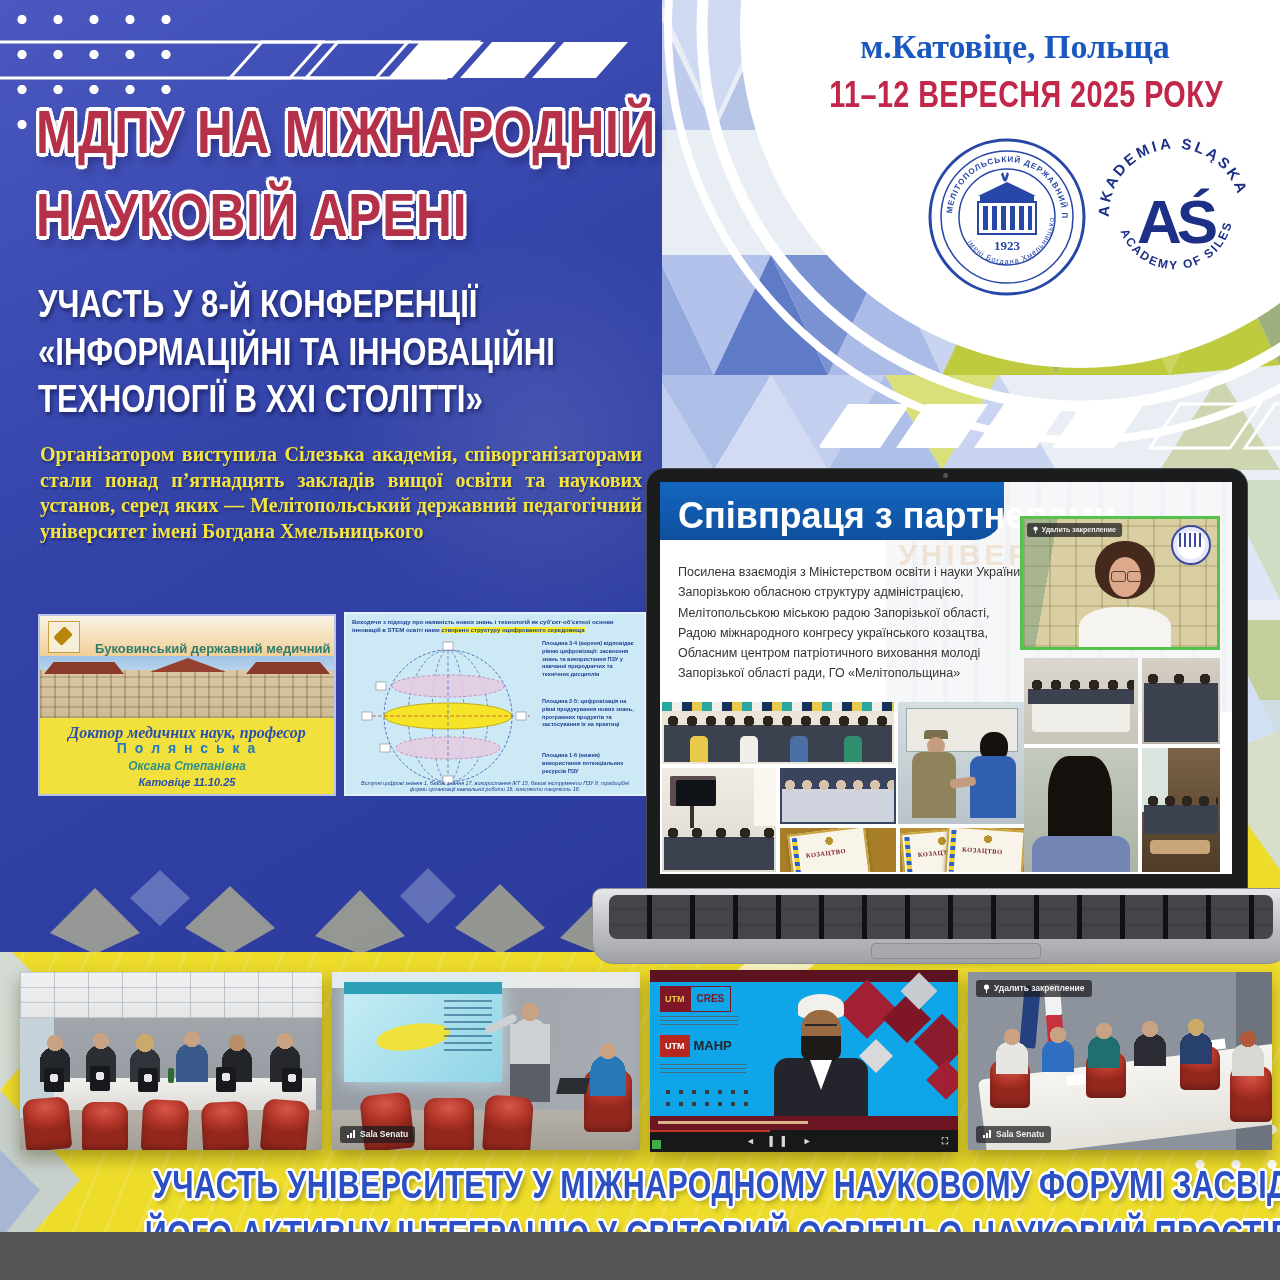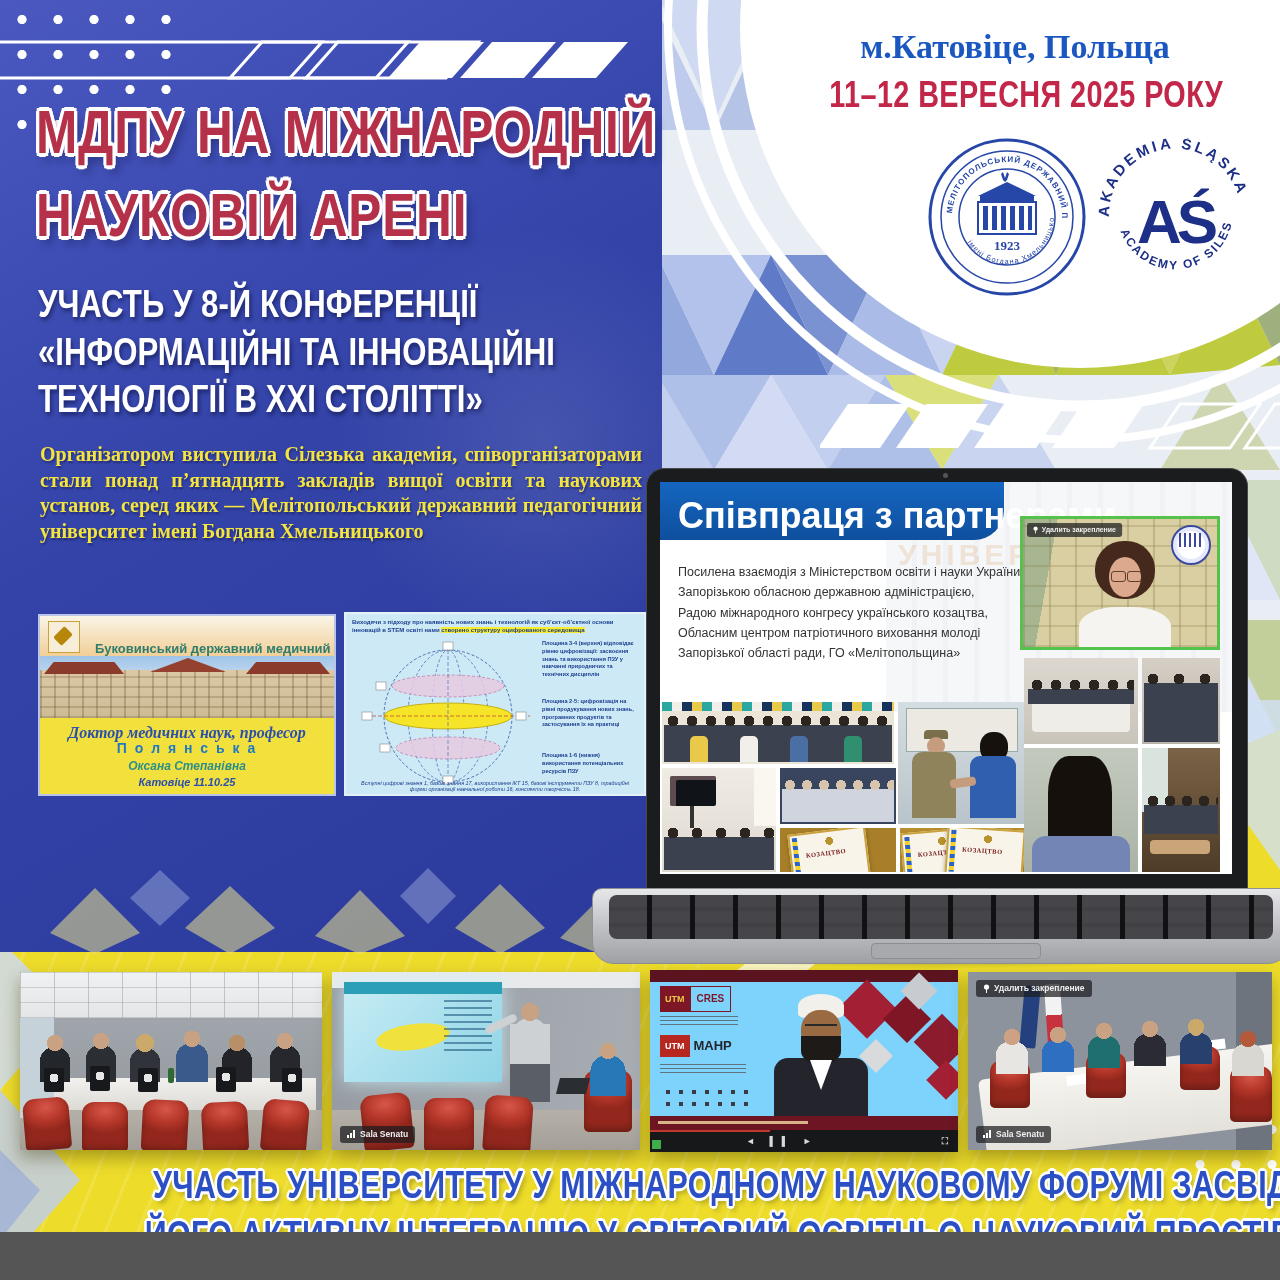--- a/index.html
+++ b/index.html
@@ -266,21 +266,22 @@
           repeating-linear-gradient(90deg,#eef1f4 0 26px,#e4e9ee 26px 31px),
           repeating-linear-gradient(0deg,rgba(200,206,214,.5) 0 2px,rgba(0,0,0,0) 2px 26px);"></i>
         <span class="abs" style="left:238px;top:56px;font-size:30px;font-weight:800;color:rgba(214,120,40,.16);letter-spacing:4px;">УНІВЕРСИ</span>
 
         <div class="abs" style="left:0;top:0;width:344px;height:58px;background:linear-gradient(180deg,#1466c0,#0f4f9e);border-radius:0 0 30px 0;">
           <span class="abs" style="left:18px;top:13px;font-size:36px;font-weight:800;color:#fff;white-space:nowrap;">Співпраця з партнерами</span>
         </div>
 
         <div class="abs" style="left:18px;top:80px;width:354px;font-size:12.5px;line-height:1.62;color:#333;">
           <div class="lineTxt">Посилена взаємодія з Міністерством освіти і науки України,</div>
-          <div class="lineTxt">Запорізькою обласною державною адміністрацією,</div>
+          <div class="lineTxt">Запорізькою обласною структуру адміністрацією,</div>
+          <div class="lineTxt">Мелітопольською міською радою Запорізької області,</div>
           <div class="lineTxt">Радою міжнародного конгресу українського козацтва,</div>
           <div class="lineTxt">Обласним центром патріотичного виховання молоді</div>
           <div class="lineTxt">Запорізької області ради, ГО «Мелітопольщина»</div>
         </div>
 
         <div class="abs" style="left:360px;top:34px;width:200px;height:134px;border:3px solid #55c24b;box-sizing:border-box;overflow:hidden;background:
           repeating-linear-gradient(90deg,rgba(130,120,70,.30) 0 2px,rgba(0,0,0,0) 2px 26px),
           repeating-linear-gradient(0deg,rgba(130,120,70,.25) 0 2px,rgba(0,0,0,0) 2px 20px),
           linear-gradient(100deg,#a7b591 0 16%,#dacfa2 16% 100%);">
           <div class="pill" style="left:4px;top:4px;transform:scale(.82);transform-origin:left top;">
@@ -421,21 +422,21 @@
     <div class="pill" style="left:8px;top:154px;">
       <svg width="9" height="8" viewBox="0 0 9 8">
           <rect x="0" y="5" width="2" height="3" fill="#fff"></rect>
           <rect x="3" y="3" width="2" height="5" fill="#fff"></rect>
           <rect x="6" y="0" width="2" height="8" fill="#fff"></rect>
         </svg>
       <span>Sala Senatu</span>
     </div>
   </div>
 
-  <div class="photo" style="left:650px;top:970px;width:308px;height:182px;z-index:9;background:#7dd3fc;">
+  <div class="photo" style="left:650px;top:970px;width:308px;height:182px;z-index:9;background:#0ea5e9;">
     <i style="left:0;top:0;width:308px;height:12px;background:#5c1320;"></i>
     <i style="left:196px;top:18px;width:42px;height:42px;background:#a31f33;transform:rotate(45deg);"></i>
     <i style="left:240px;top:32px;width:34px;height:34px;background:#7e1626;transform:rotate(45deg);"></i>
     <i style="left:256px;top:8px;width:26px;height:26px;background:#c8cbd0;transform:rotate(45deg);"></i>
     <i style="left:272px;top:52px;width:40px;height:40px;background:#8d1b2e;transform:rotate(45deg);"></i>
     <i style="left:214px;top:74px;width:24px;height:24px;background:#d8dadc;transform:rotate(45deg);"></i>
     <i style="left:282px;top:96px;width:28px;height:28px;background:#a31f33;transform:rotate(45deg);"></i>
     <div class="abs" style="left:10px;top:16px;height:26px;display:flex;z-index:2;">
       <span style="background:#7e1626;color:#e8c94a;font:800 9px/26px 'Liberation Sans',sans-serif;padding:0 5px;">UTM</span>
       <span style="border:1px solid #7e1626;color:#7e1626;font:800 10px/24px 'Liberation Sans',sans-serif;padding:0 6px;">CRES</span>

